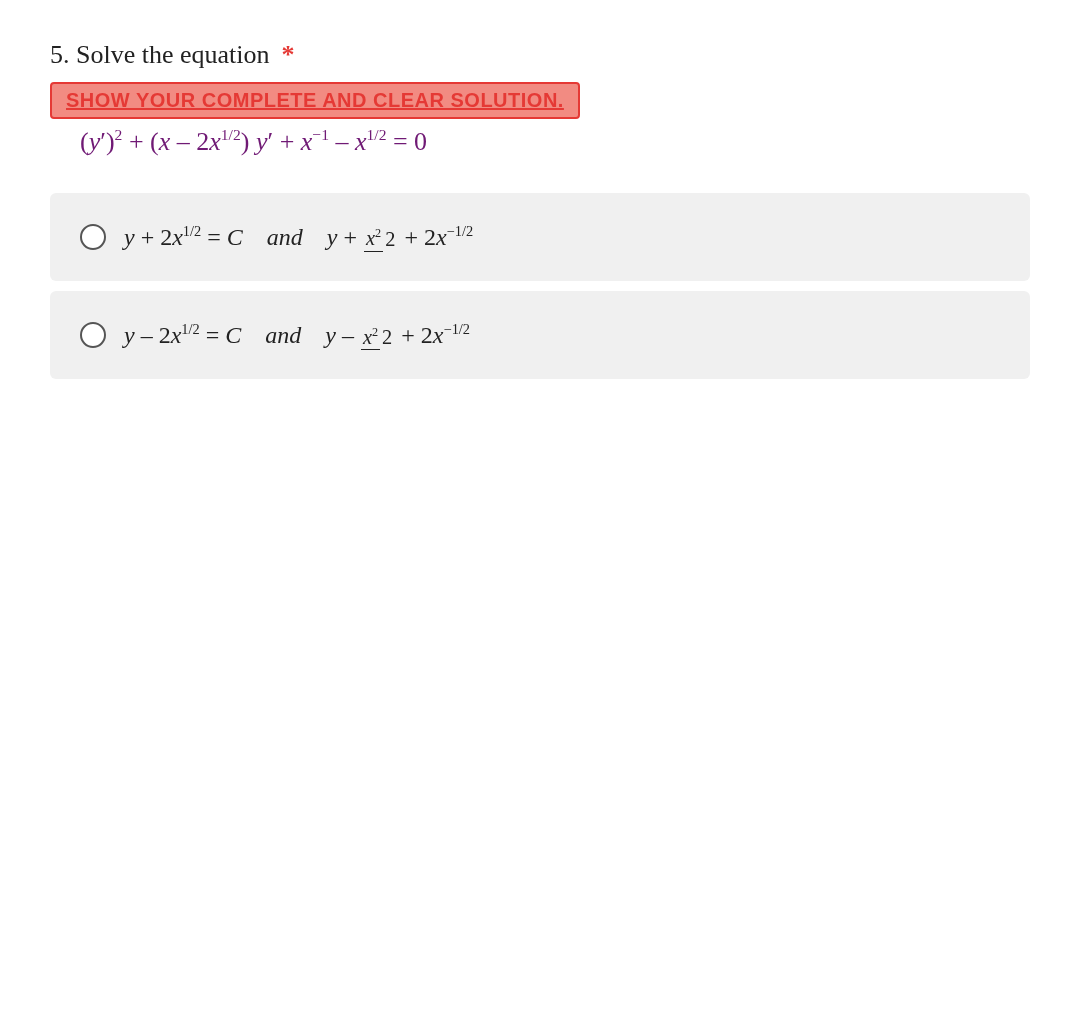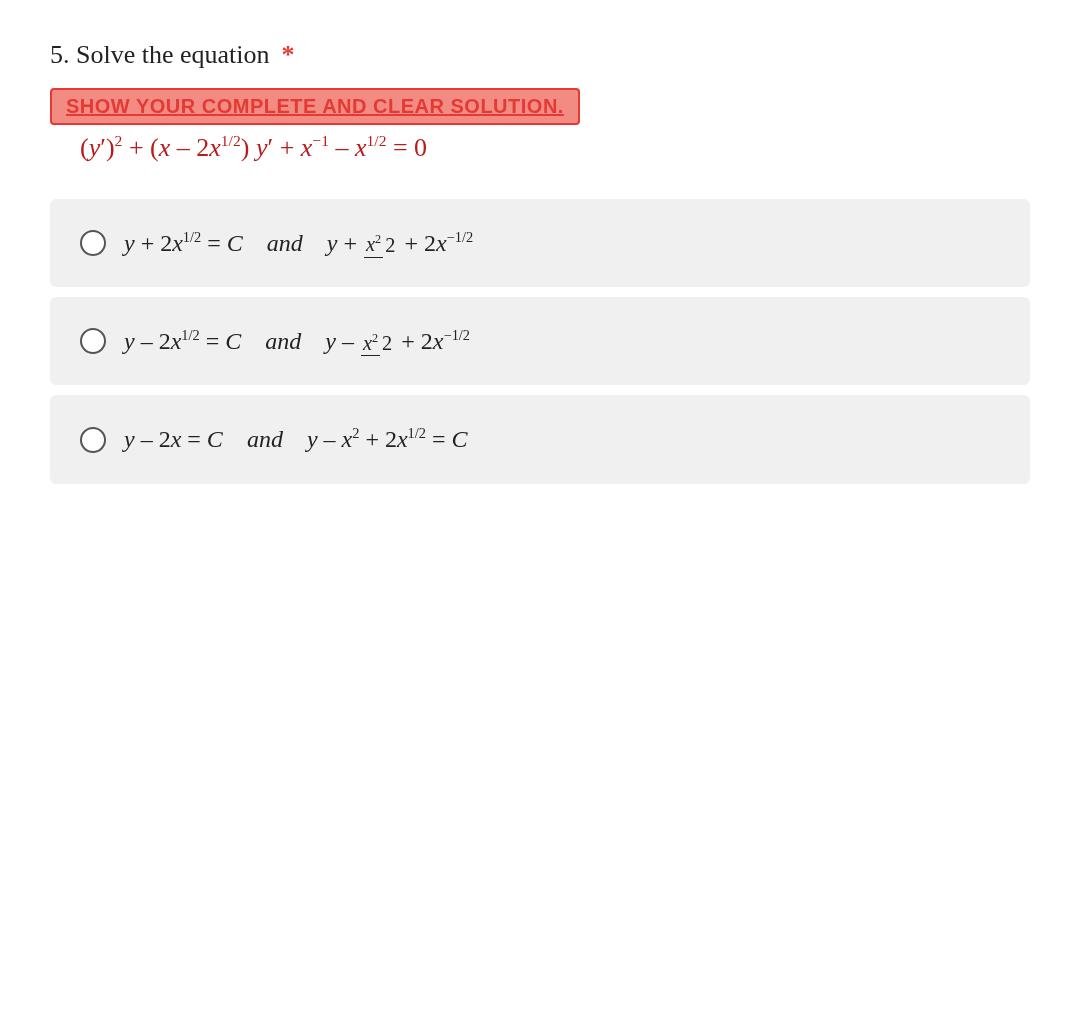--- a/index.html
+++ b/index.html
@@ -13,21 +13,21 @@
       font-family: Georgia, 'Times New Roman', serif;
       width: 1080px;
       min-height: 1015px;
       padding: 40px 50px;
     }
 
     .question-header {
       display: flex;
       align-items: center;
       gap: 12px;
-      margin-bottom: 18px;
+      margin-bottom: 12px;
     }
 
     .question-number {
       font-size: 26px;
       font-weight: 400;
       color: #222;
     }
 
     .required-star {
       color: #e53935;
@@ -52,21 +52,21 @@
       letter-spacing: 0.5px;
       text-transform: uppercase;
       text-decoration: underline;
       text-decoration-color: #e53935;
     }
 
     .equation-line {
       font-size: 26px;
       margin-bottom: 30px;
       padding-left: 30px;
-      color: #b91c1c;
+      color: #701a75;
       line-height: 1.6;
     }
 
     .options-container {
       display: flex;
       flex-direction: column;
       gap: 10px;
     }
 
     .option-row {
@@ -159,23 +159,17 @@
   <div class="option-row">
     <div class="radio-circle"></div>
     <div class="option-math">
       <em>y</em> – 2<em>x</em><sup>1/2</sup> = <em>C</em> &nbsp;&nbsp; <em>and</em> &nbsp;&nbsp; <em>y</em> – <span class="frac">
           <span class="frac-num"><em>x</em><sup>2</sup></span>
           <span class="frac-den">2</span>
         </span> + 2<em>x</em><sup>−1/2</sup>
     </div>
   </div>
 
-  <div class="option-row">
-    <div class="radio-circle"></div>
-    <div class="option-math">
-      <em>y</em> – 2<em>x</em> = <em>C</em> &nbsp;&nbsp; <em>and</em> &nbsp;&nbsp; <em>y</em> – <em>x</em><sup>2</sup> + 2<em>x</em><sup>1/2</sup> = <em>C</em>
-    </div>
-  </div>
 
 </div>
 
 
 
 
 </body></html>

